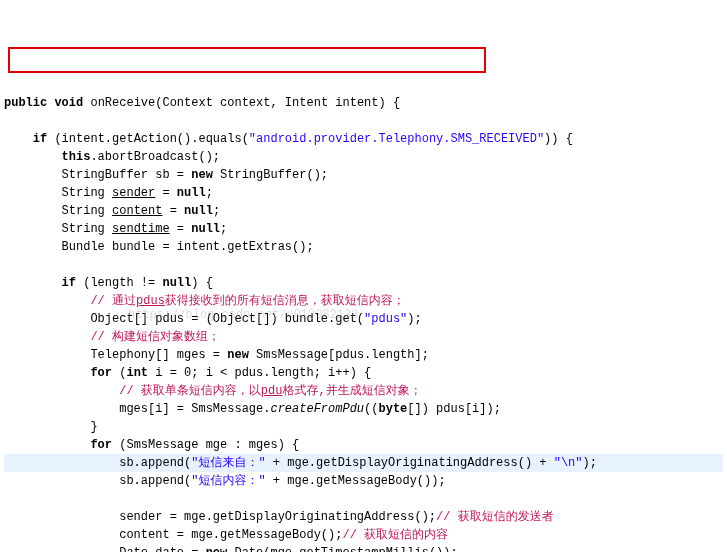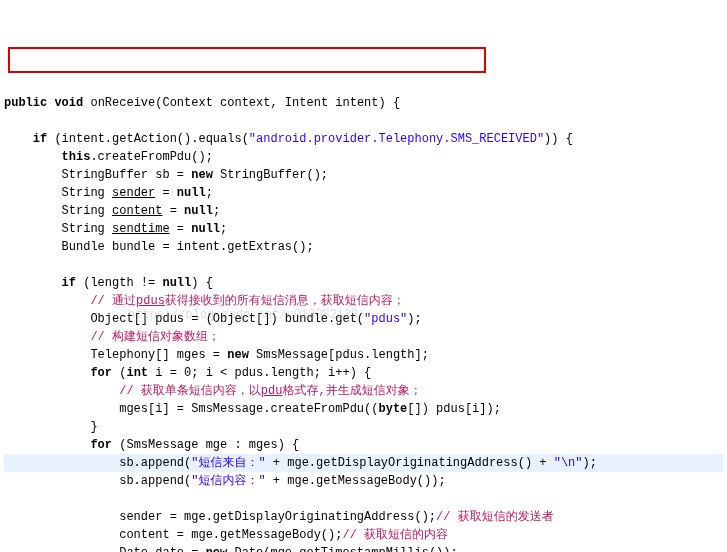--- a/index.html
+++ b/index.html
@@ -13,21 +13,21 @@
     white-space: pre;
     overflow: hidden;
   }
   .code-area {
     padding: 4px 4px;
   }
   .kw { color: #000000; font-weight: bold; }
   .str { color: #2A00FF; }
   .cmt { color: #be185d; }
   .field { color: #000000; }
-  .ital { }
+  .ital { font-style: italic; }
   .under { text-decoration: underline; }
   .highlight-line {
     background: #e8f2fe;
     display: inline-block;
     width: 100%;
   }
   .redbox {
     position: absolute;
     border: 2px solid #d00;
     pointer-events: none;
@@ -43,21 +43,21 @@
 </style>
 </head>
 <body>
 
 
 
 <div class="code-area">
 <span><span class="kw">public</span> <span class="kw">void</span> <span>onReceive</span><span>(Context context, Intent intent) {</span></span>
 <span></span>
 <span><span>    </span><span class="kw">if</span><span> (intent.getAction().equals(</span><span class="str">"android.provider.Telephony.SMS_RECEIVED"</span><span>)) {</span></span>
-<span><span>        </span><span class="kw">this</span><span>.createFromPdu();</span></span>
+<span><span>        </span><span class="kw">this</span><span>.abortBroadcast();</span></span>
 <span><span>        </span><span>StringBuffer sb = </span><span class="kw">new</span><span> StringBuffer();</span></span>
 <span><span>        </span><span>String </span><span class="under">sender</span><span> = </span><span class="kw">null</span><span>;</span></span>
 <span><span>        </span><span>String </span><span class="under">content</span><span> = </span><span class="kw"></span><span class="kw">null</span><span>;</span></span>
 <span><span>        </span><span>String </span><span class="under">sendtime</span><span> = </span><span class="kw">null</span><span>;</span></span>
 <span><span>        </span><span>Bundle bundle = intent.getExtras();</span></span>
 <span></span>
 <span><span>        </span><span class="kw">if</span><span> (length != </span><span class="kw">null</span><span>) {</span></span>
 <span><span>            </span><span class="cmt">// 通过</span><span class="cmt under">pdus</span><span class="cmt">获得接收到的所有短信消息，获取短信内容；</span></span>
 <span><span>            </span><span>Object[] pdus = (Object[]) bundle.get(</span><span class="str">"pdus"</span><span>);</span></span>
 <span><span>            </span><span class="cmt">// 构建短信对象数组；</span></span>

